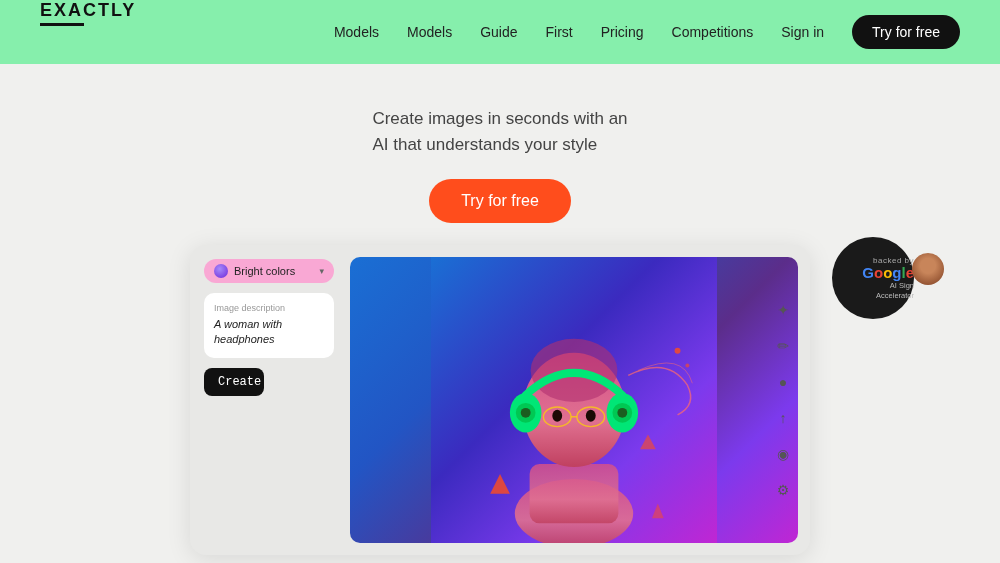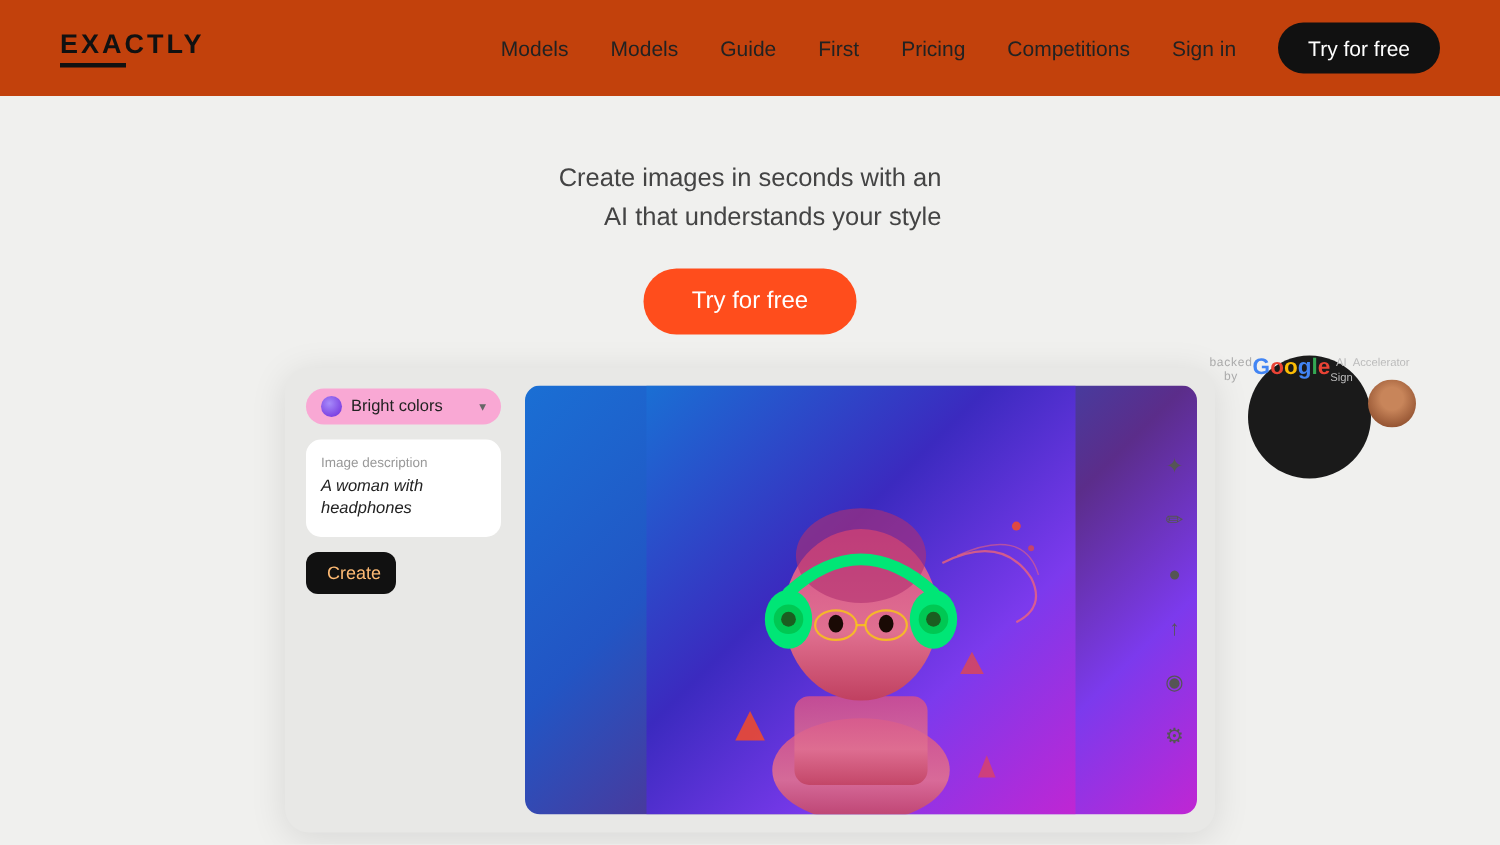--- a/index.html
+++ b/index.html
@@ -7,25 +7,24 @@
       font-family: -apple-system, BlinkMacSystemFont, 'Segoe UI', Helvetica, Arial, sans-serif;
       background: #f0f0ee;
       width: 1000px;
       height: 563px;
       overflow: hidden;
     }
 
     
     .navbar {
       display: flex;
-      align-items: center;
       justify-content: space-between;
       padding: 0 40px;
       height: 64px;
-      background: #c2410c;
+      background: #86efac;
     }
     .logo-wrap {
       display: flex;
       flex-direction: column;
     }
     .logo-text {
       font-size: 18px;
       font-weight: 700;
       letter-spacing: 2px;
       text-transform: uppercase;
@@ -69,21 +68,21 @@
     .hero-title {
       font-size: 52px;
       font-weight: 400;
       color: #111;
       letter-spacing: -1px;
       text-align: center;
     }
     .hero-subtitle {
       font-size: 17px;
       color: #444;
-      text-align: right;
+      text-align: left;
       margin-top: 14px;
       line-height: 1.5;
     }
     .hero-cta {
       margin-top: 22px;
       background: #ff4d1c;
       color: #fff;
       border: none;
       border-radius: 999px;
       padding: 13px 32px;
@@ -105,22 +104,22 @@
     .google-badge {
       position: absolute;
       right: 86px;
       top: -8px;
       background: #1a1a1a;
       color: #fff;
       border-radius: 50%;
       width: 82px;
       height: 82px;
       display: flex;
-      flex-direction: row;
-      align-items: flex-start;
+      flex-direction: column;
+      align-items: flex-end;
       justify-content: center;
       text-align: center;
       z-index: 10;
     }
     .badge-backed {
       font-size: 8px;
       color: #aaa;
       letter-spacing: 0.5px;
     }
     .badge-google {
@@ -219,28 +218,29 @@
     }
     .input-text {
       font-size: 11px;
       color: #222;
       line-height: 1.4;
       font-style: italic;
     }
 
     .create-btn {
       background: #111;
-      color: #fdba74;
+      color: #ffffff;
       border: none;
       border-radius: 8px;
       padding: 7px 14px;
       font-size: 12px;
       cursor: pointer;
       width: 60px;
       text-align: center;
+      font-family: Liberation Mono, monospace;
     }
 
     
     .image-panel {
       flex: 1;
       margin: 12px 12px 12px 0;
       border-radius: 10px;
       overflow: hidden;
       position: relative;
     }

